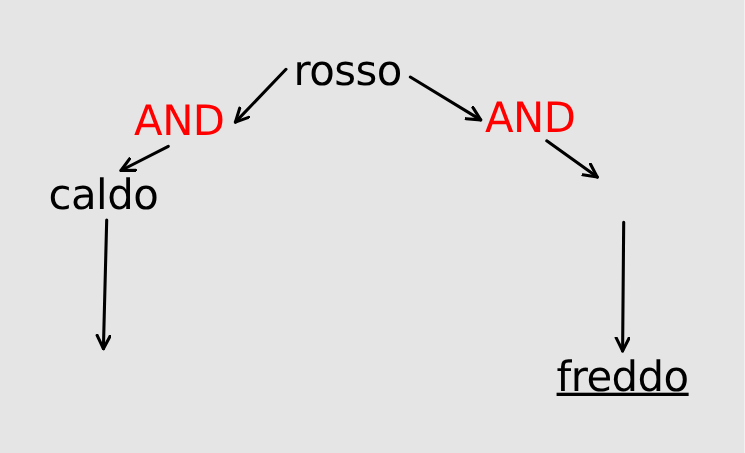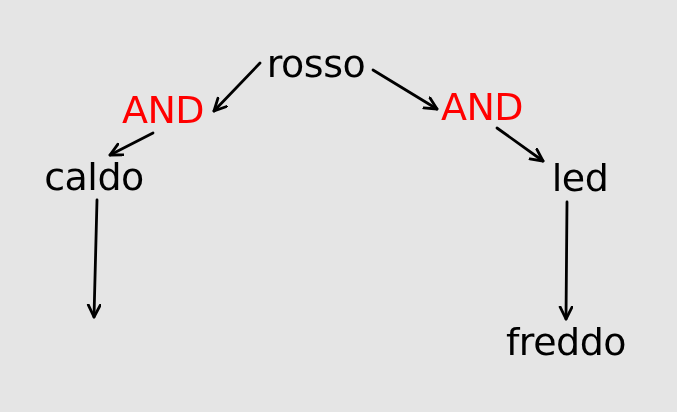--- a/index.html
+++ b/index.html
@@ -58,16 +58,15 @@
         <line x1="497" y1="128" x2="543" y2="161" stroke="#000000" stroke-width="2.8" stroke-linecap="round" marker-end="url(#arrowhead)"></line>
         <line x1="97" y1="200" x2="94" y2="317" stroke="#000000" stroke-width="2.8" stroke-linecap="round" marker-end="url(#arrowhead)"></line>
         <line x1="567" y1="202" x2="566" y2="319" stroke="#000000" stroke-width="2.8" stroke-linecap="round" marker-end="url(#arrowhead)"></line>
       </g>
   </svg>
   <div id="node-layer">
       <div class="node" style="left: 316px; top: 64px; color: rgb(0, 0, 0);">rosso</div>
       <div class="node" style="left: 163px; top: 110px; color: rgb(255, 0, 0);">AND</div>
       <div class="node" style="left: 482px; top: 107px; color: rgb(255, 0, 0);">AND</div>
       <div class="node" style="left: 94px; top: 177px; color: rgb(0, 0, 0);">caldo</div>
-      <div class="node" style="left: 580px; top: 178px; color: rgb(0, 0, 0);">led</div>
-      <div class="node" style="left: 566px; top: 342px; color: rgb(0, 0, 0);">freddo</div>
+      <div class="node" style="left: 566px; top: 342px; color: rgb(0, 0, 0); text-decoration: underline;">freddo</div>
     </div>
 </div>
 
 </body></html>

